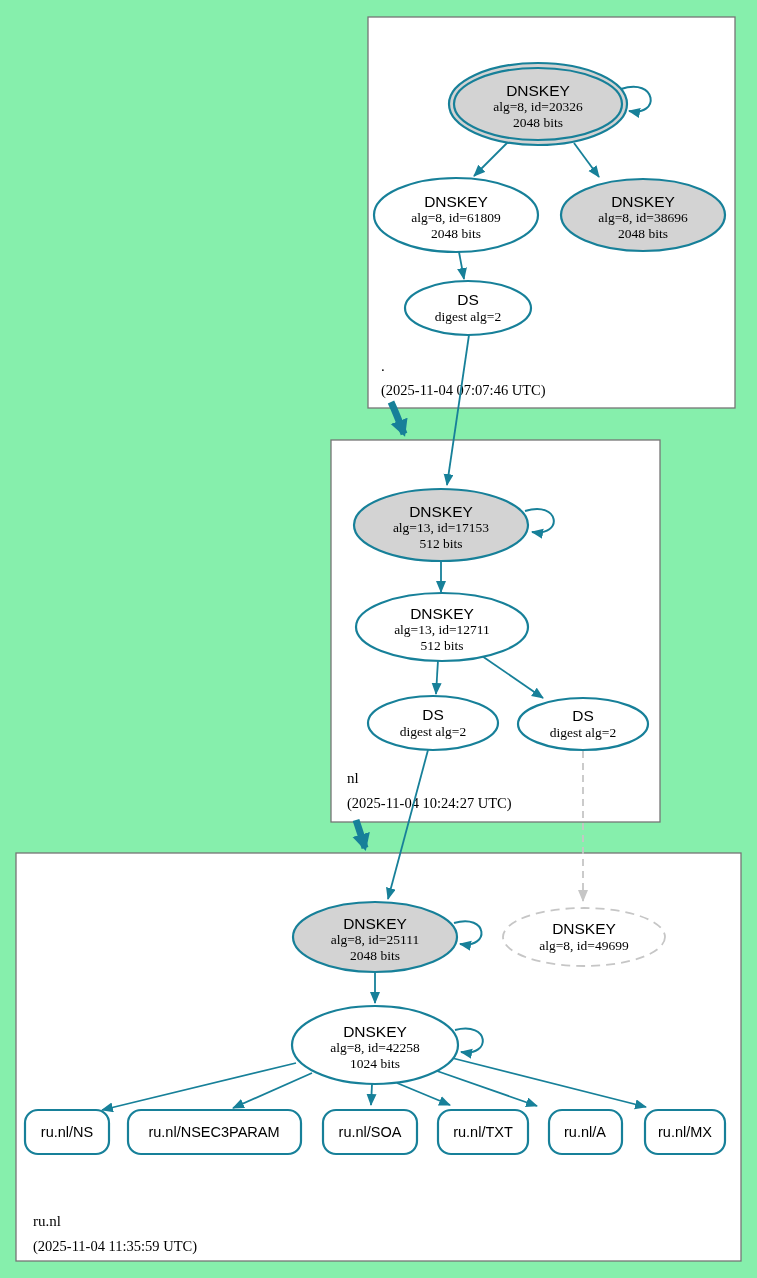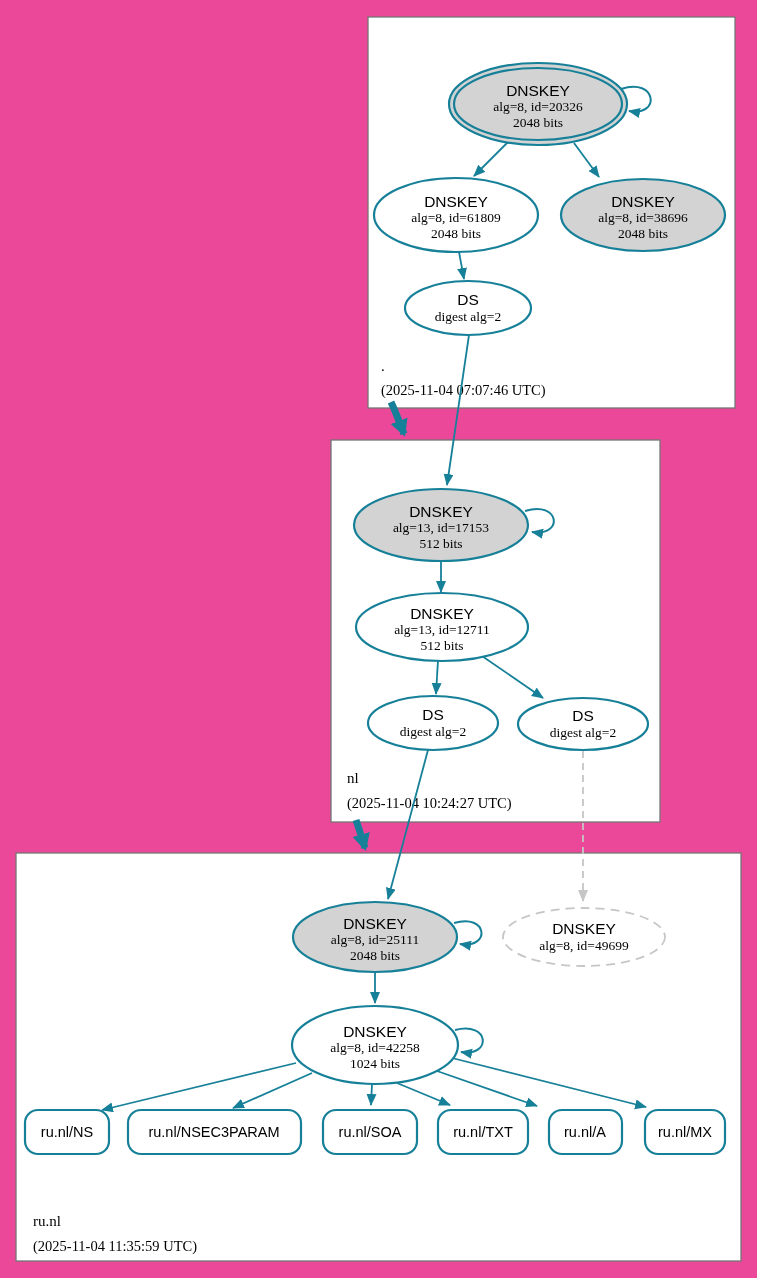--- a/index.html
+++ b/index.html
@@ -1,16 +1,16 @@
 <!DOCTYPE html>
 <html><head>
 <meta charset="utf-8">
 <style>
   html,body{margin:0;padding:0;background:#ffffff;}
-  .stage{position:relative;width:757px;height:1278px;background:#ec4899;}
+  .stage{position:relative;width:757px;height:1278px;background:#86efac;}
   .zonebox{fill:#ffffff;stroke:#757575;stroke-width:1.3;}
   .key{stroke:#178099;stroke-width:2.2;fill:#ffffff;}
   .key.gray{fill:#d3d3d3;}
   .key.inner{fill:none;}
   .missing{stroke:#c6c6c6;stroke-width:1.8;fill:#ffffff;stroke-dasharray:9,6;}
   .rrset{fill:#ffffff;stroke:#178099;stroke-width:2.2;}
   .edge{stroke:#178099;stroke-width:1.8;fill:none;}
   .edge.loop{stroke-width:2;}
   .edge.dashed{stroke:#c6c6c6;stroke-dasharray:7,5;}
   .thick{stroke:#178099;stroke-width:7;fill:none;}

